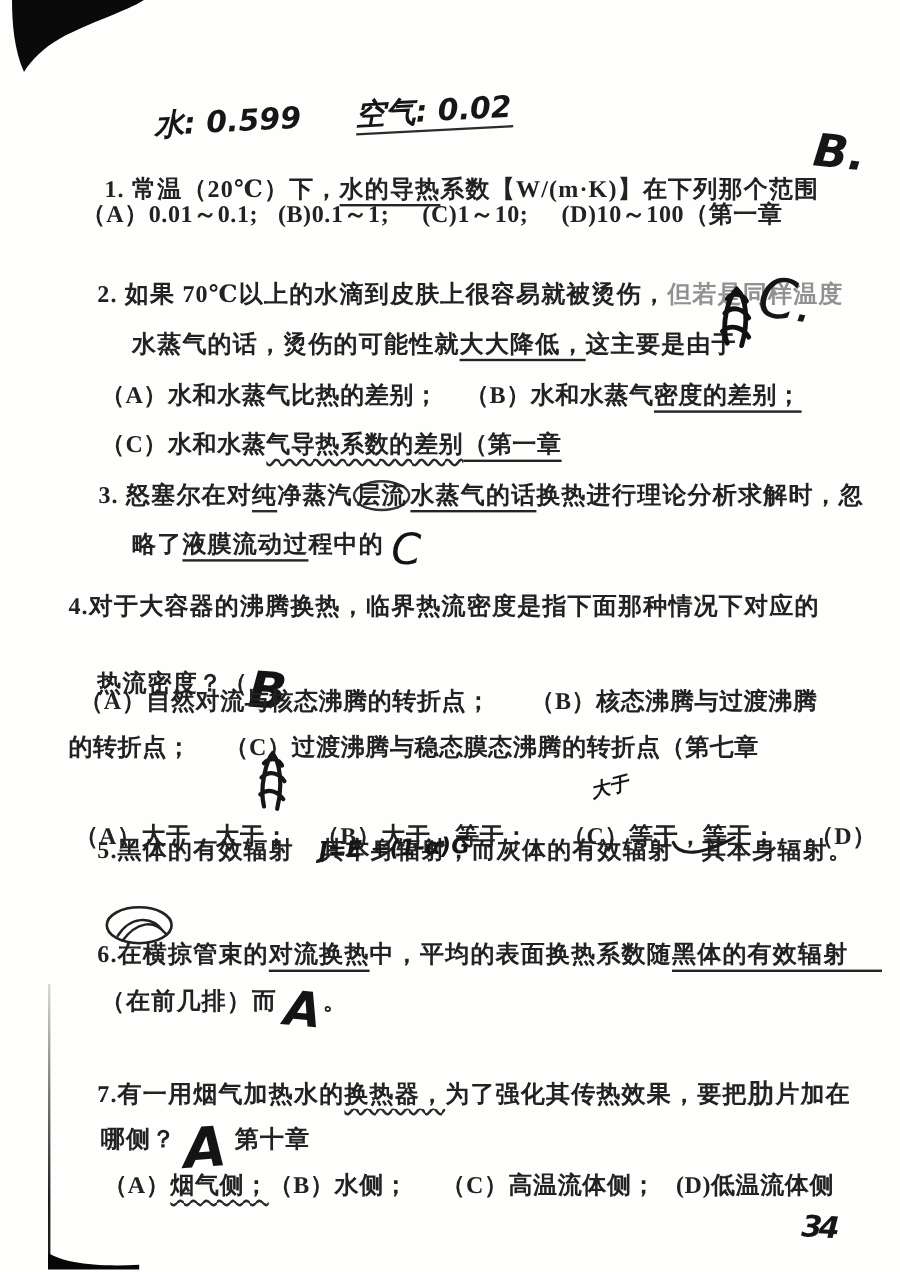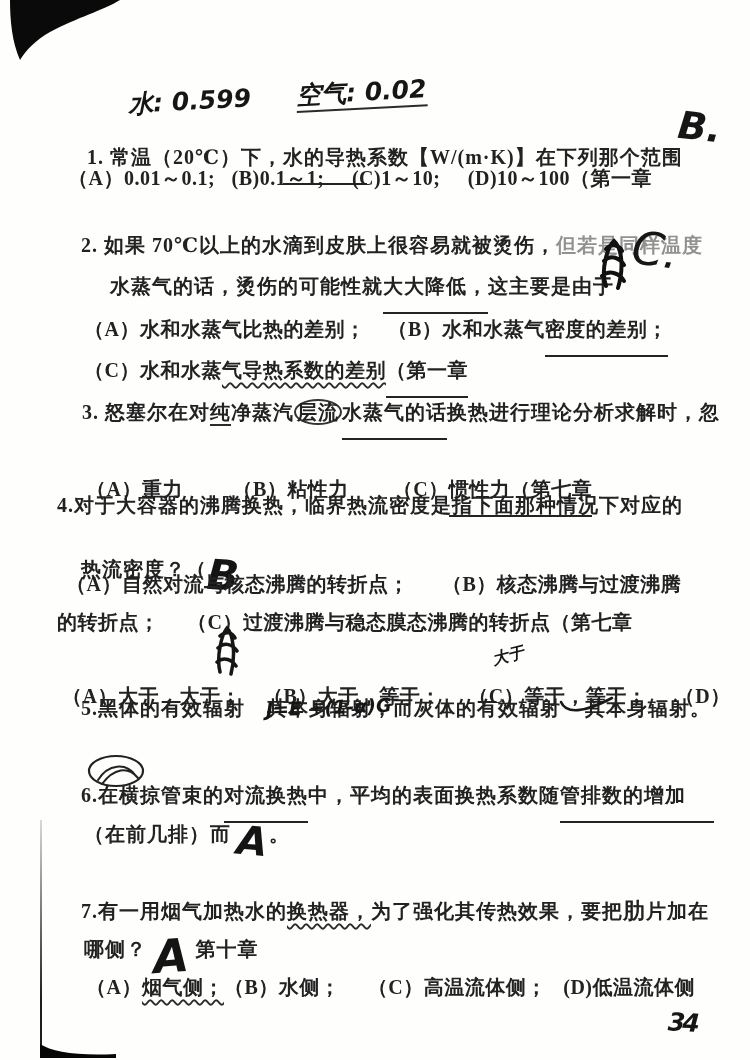--- a/index.html
+++ b/index.html
@@ -3,21 +3,21 @@
 <meta charset="utf-8">
 <style>
   html,body{margin:0;padding:0;background:#ffffff;}
   .page{position:relative;width:750px;height:1060px;background:#fefefdff;overflow:hidden;
         font-family:"Liberation Serif","DejaVu Serif",serif;color:#1e1e1e;}
   
   .t{position:absolute;font-size:20px;font-weight:600;letter-spacing:1px;white-space:pre;color:#222;}
   .opt{letter-spacing:0.5px;}
   
   .u{border-bottom:2px solid #2b2b2b;padding-bottom:1px;}
-  .u25{border-bottom:2.5px solid #242424;padding-bottom:15px;}
+  .u25{border-bottom:2.5px solid #242424;padding-bottom:1px;}
   .uw{text-decoration:underline wavy 2px #2b2b2b;text-underline-offset:5px;}
   .uext{padding-right:28px;}
   .gray{color:#919191;}
   .circ{border:2px solid #333;border-radius:50%;padding:0 1px;font-family:Liberation Serif, serif;}
   
   .hw{font-family:"DejaVu Sans",sans-serif;font-style:italic;color:#161616;line-height:1;}
   .hw-abs{position:absolute;}
   .hw-inline{display:inline-block;font-family:"DejaVu Sans",sans-serif;font-style:italic;
              font-weight:bold;line-height:.8;color:#141414;}
   .rot6{transform:rotate(6deg);}
@@ -65,22 +65,22 @@
   <div class="t opt" style="left:62px;top:293px;">
     <span>（A）水和水蒸气比热的差别；    （B）水和水蒸气</span><span class="u25">密度的差别；</span>
   </div>
   <div class="t opt" style="left:62px;top:334px;">
     <span>（C）水和水蒸</span><span class="uw">气导热系数的差别</span><span class="u25">（第一章</span>
   </div>
 
   <div class="t" style="left:58px;top:376px;">
     <span>3. 怒塞尔在对</span><span class="u">纯</span><span>净蒸汽</span><span class="circ">层流</span><span class="u25">水蒸气的话</span><span>换热进行理论分析求解时，忽</span>
   </div>
-  <div class="t opt" style="left:64px;top:453px;">
-    <span>（A）重力         （B）粘性力        （C）</span><span class="u25">惯性力（第七章</span>
+  <div class="t" style="left:86px;top:417px;">
+    <span>略了</span><span class="u25">液膜流动过</span><span>程中的 </span><span class="hw-inline" style="font-size:36px;vertical-align:-10px;font-weight:normal;">C</span>
   </div>
 
   <div class="t" style="left:57px;top:492px;">4.对于大容器的沸腾换热，临界热流密度是指下面那种情况下对应的</div>
   <div class="t" style="left:57px;top:533px;">
     <span>热流密度？（</span><span class="hw-inline rot4" style="font-size:42px;vertical-align:-14px;">B</span>
   </div>
   <div class="t opt" style="left:66px;top:571px;">（A）自然对流与核态沸腾的转折点；      （B）核态沸腾与过渡沸腾</div>
   <div class="t opt" style="left:57px;top:609px;">的转折点；     （C）过渡沸腾与稳态膜态沸腾的转折点（第七章</div>
 
   <div class="t" style="left:57px;top:672px;">
@@ -91,21 +91,21 @@
   </svg>
   <div class="hw-abs hw" style="left:492px;top:648px;font-size:16px;font-weight:bold;transform:rotate(-14deg);">大于</div>
   <div class="t opt" style="left:62px;top:683px;">（A）大于，大于；    （B）大于，等于；     （C）等于，等于；     （D）</div>
   <svg class="svgmark" style="left:558px;top:694px;" width="62" height="24">
     <path d="M3,8 C8,20 26,19 54,4" stroke="#1a1a1a" stroke-width="2.6" fill="none" stroke-linecap="round"></path>
     <circle cx="58" cy="14" r="1.4" fill="#1a1a1a"></circle>
   </svg>
   <div class="hw-abs hw" style="left:266px;top:698px;font-size:19px;font-weight:bold;transform:rotate(-2deg);">J=E +(1-α)G</div>
 
   <div class="t" style="left:57px;top:759px;">
-    <span>6.在</span><span>横掠</span><span>管束的</span><span class="u25">对流换热</span><span>中，平均的表面换热系数随</span><span class="u25 uext">管排数的增加</span>
+    <span>6.在</span><span>横掠</span><span>管束的</span><span class="u25">对流换热</span><span>中，平均的表面换热系数随</span><span class="u25 uext">黑体的有效辐射</span>
   </div>
   <svg class="svgmark" style="left:86px;top:752px;" width="60" height="40">
     <ellipse cx="30" cy="19" rx="27" ry="15" stroke="#222" stroke-width="2.2" fill="none"></ellipse>
     <path d="M12,28 C22,12 40,10 50,24 M16,32 C28,16 42,14 52,26" stroke="#222" stroke-width="2" fill="none" stroke-linecap="round"></path>
   </svg>
   <div class="t" style="left:60px;top:798px;">
     <span>（在前几排）而 </span><span class="hw-inline" style="font-size:40px;vertical-align:-14px;transform:rotate(5deg);">A</span><span>。</span>
   </div>
 
   <div class="t" style="left:57px;top:873px;">

